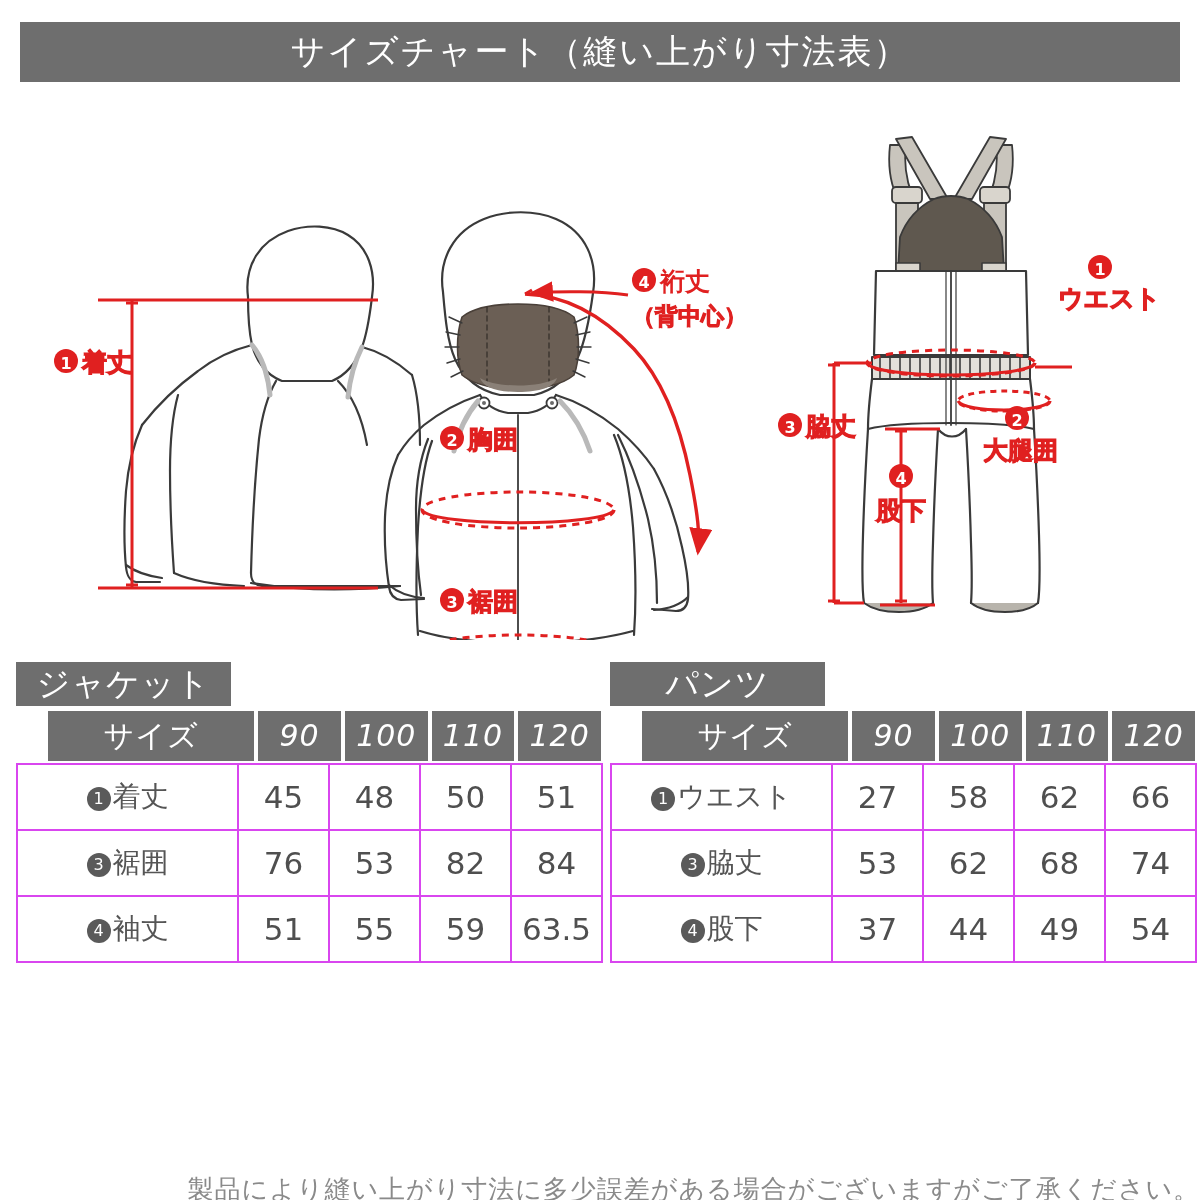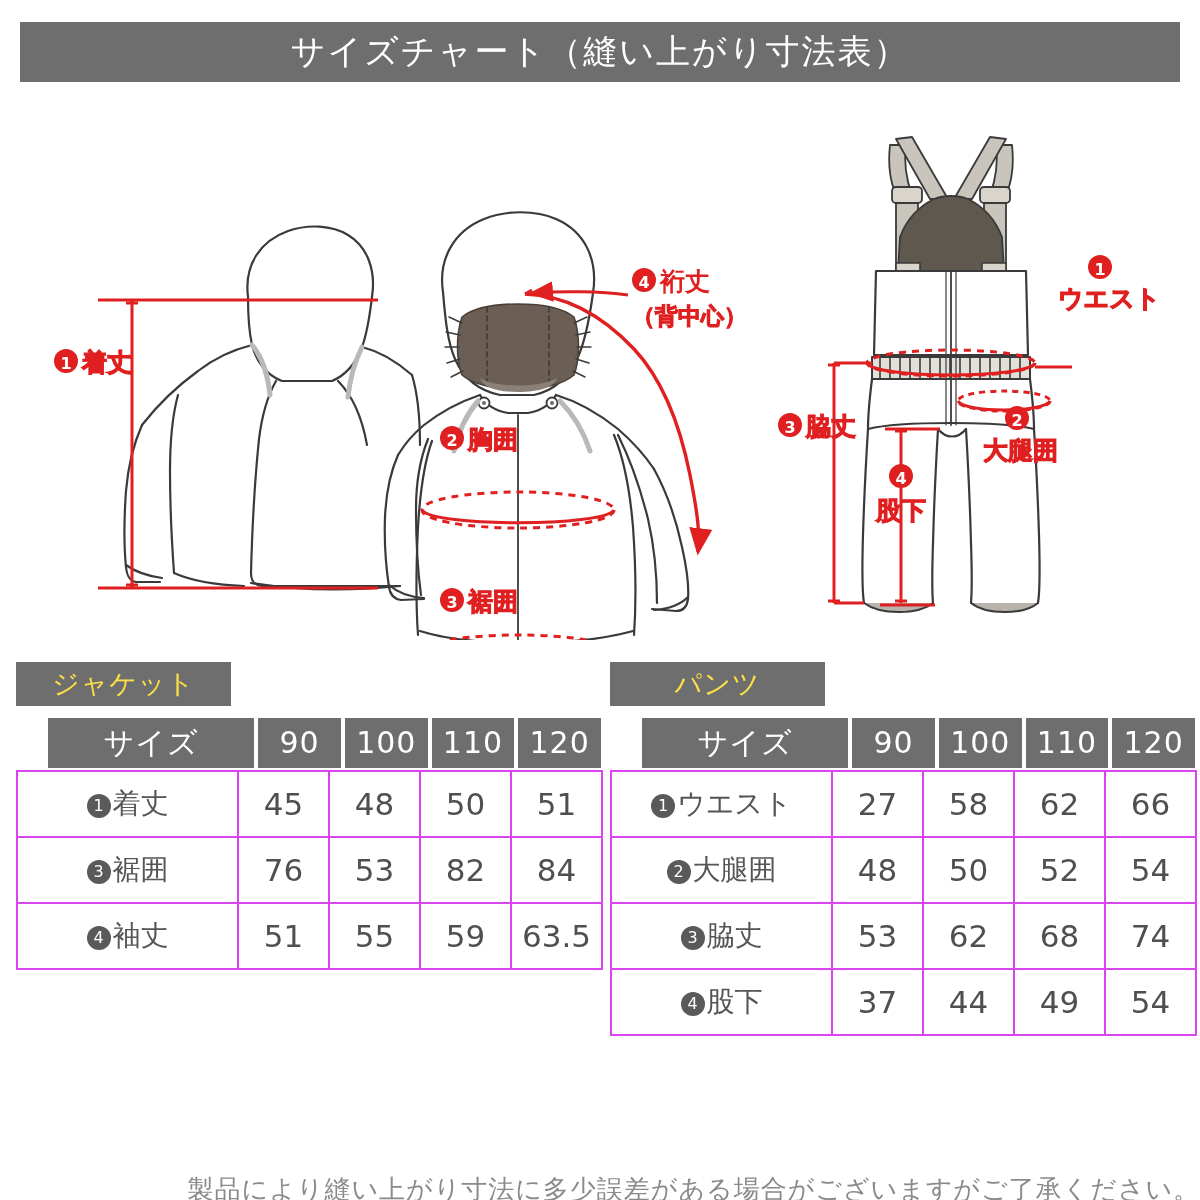--- a/index.html
+++ b/index.html
@@ -26,22 +26,22 @@
   
   .illus{position:absolute;left:0;top:95px;width:1200px;height:545px;}
   .illus svg{display:block;}
 
   
   .tblwrap{position:absolute;top:662px;width:585px;}
   .tblwrap.left{left:16px;}
   .tblwrap.right{left:610px;}
 
   .catbadge{
-    display:inline-block;background:#6e6e6e;color:#fde047;
-    font-size:27px;line-height:44px;height:44px;
+    display:inline-block;background:#6e6e6e;color:#ffffff;
+    font-size:33px;line-height:44px;height:44px;
     width:215px;text-align:center;box-sizing:border-box;
     letter-spacing:1px;
   }
   
   table.body{
     border-collapse:collapse;border-spacing:0;width:585px;
     table-layout:fixed;margin-top:2px;
   }
   table.body col.lbl{width:221px;}
   table.body col.num{width:91px;}
@@ -50,28 +50,28 @@
     font-size:31px;color:#4f4f4f;background:#fff;
   }
   table.body td.rowlabel{font-size:28px;color:#555;white-space:nowrap;}
   .numcircle{
     display:inline-block;width:24px;height:24px;border-radius:50%;
     background:#5a5a5a;color:#fff;font-size:16px;line-height:24px;
     text-align:center;vertical-align:2px;margin-right:2px;
   }
 
   
-  .hdrrow{display:flex;gap:4px;margin-top:12px;padding-left:32px;}
+  .hdrrow{display:flex;gap:4px;margin-top:5px;padding-left:32px;}
   .hdrrow .cell{
     background:#6e6e6e;color:#fff;height:50px;line-height:50px;
     text-align:center;font-size:30px;letter-spacing:1px;
     box-sizing:border-box;
   }
   .hdrrow .cell.lbl{width:217px;}
-  .hdrrow .cell.num{width:87px;}
+  .hdrrow .cell.num{width:87px;font-style:italic;}
 
   
   .note{
     position:absolute;left:0;top:1140px;width:1200px;
     text-align:right;font-size:26px;color:#8a8a8a;letter-spacing:1px;margin-top:32px;
   }
 
   
 </style>
 </head>
@@ -425,29 +425,20 @@
           <td class="rowlabel">
             <span class="numcircle">1</span><span>ウエスト</span>
           </td>
           <td>27</td>
           <td>58</td>
           <td>62</td>
           <td>66</td>
         </tr>
         <tr>
           <td class="rowlabel">
-            <span class="numcircle">2</span><span>大腿囲</span>
-          </td>
-          <td>48</td>
-          <td>50</td>
-          <td>52</td>
-          <td>54</td>
-        </tr>
-        <tr>
-          <td class="rowlabel">
             <span class="numcircle">3</span><span>脇丈</span>
           </td>
           <td>53</td>
           <td>62</td>
           <td>68</td>
           <td>74</td>
         </tr>
         <tr>
           <td class="rowlabel">
             <span class="numcircle">4</span><span>股下</span>

